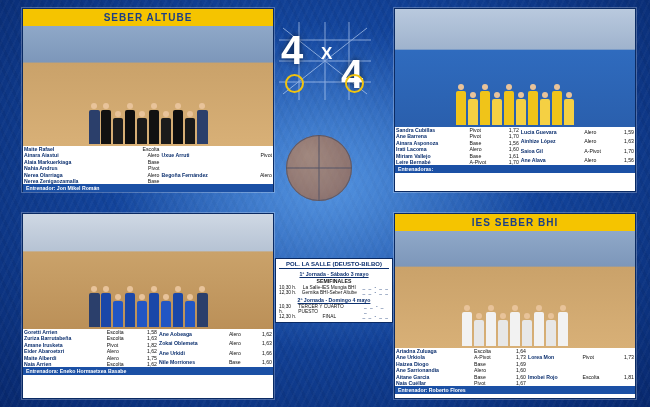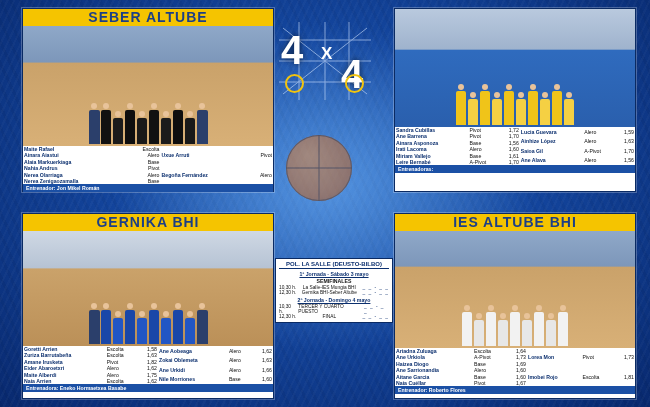--- a/index.html
+++ b/index.html
@@ -41,21 +41,21 @@
   }
   .ball:before{clip-path:polygon(0 0,100% 0,100% 100%,0 100%);
     background:
       linear-gradient(90deg,rgba(0,0,0,0) 48%, rgba(90,40,10,.5) 49%, rgba(90,40,10,.5) 51%, rgba(0,0,0,0) 52%),
       linear-gradient(0deg,rgba(0,0,0,0) 48%, rgba(90,40,10,.5) 49%, rgba(90,40,10,.5) 51%, rgba(0,0,0,0) 52%);}
 
   
   .panel{position:absolute;background:#ffffff;border:1px solid #0a2a63;box-shadow:0 0 0 1px rgba(255,255,255,.25);}
   .panel-head{
     height:17px;line-height:17px;text-align:center;
-    font-weight:bold;font-size:14px;letter-spacing:1px;
+    font-weight:bold;font-size:10px;letter-spacing:1px;
     color:#ffffff;
     text-shadow:1px 1px 0 rgba(0,0,0,.5);
   }
   .head-yellow{background:#f5c400;color:#1c3f86;text-shadow:none;}
   .photo{background:#2a4f86;position:relative;overflow:hidden;}
   .court{
     position:absolute;inset:0;
     background:linear-gradient(180deg,#8fa8c8 0%,#7d97ba 30%,#caa26a 31%,#d8b077 100%);
   }
   .court.blue{background:linear-gradient(180deg,#b9c9de 0%,#9fb3cd 34%,#2f6bbe 35%,#2a5fad 100%);}
@@ -329,21 +329,20 @@
       </tbody>
         </table>
     </div>
     <div class="coachline">
       <span>Entrenadoras:</span>
     </div>
   </div>
 
 
   <div class="panel" style="left:22px;top:213px;width:250px;height:184px;">
-    <div class="panel-head head-yellow">GERNIKA BHI</div>
     <div class="photo" style="height:115px;">
       <div class="court green"></div>
       <div class="team">
         <div class="player tall coach">
             <div class="head"></div>
             <div class="body"></div>
           </div>
         <div class="player tall">
             <div class="head"></div>
             <div class="body" style="background:#1a47a8"></div>
@@ -442,21 +441,21 @@
       </tbody>
         </table>
     </div>
     <div class="coachline">
       <span>Entrenadora:</span>
       <span>Eneko Hormaetxea Basabe</span>
     </div>
   </div>
 
   <div class="panel" style="left:394px;top:213px;width:240px;height:184px;">
-    <div class="panel-head head-yellow">IES ALTUBE BHI</div>
+    <div class="panel-head head-yellow">IES SEBER BHI</div>
     <div class="photo" style="height:117px;">
       <div class="court"></div>
       <div class="team">
         <div class="player tall">
             <div class="head"></div>
             <div class="body" style="background:#f2f2f2"></div>
           </div>
         <div class="player short">
             <div class="head"></div>
             <div class="body" style="background:#e7e7e7"></div>

